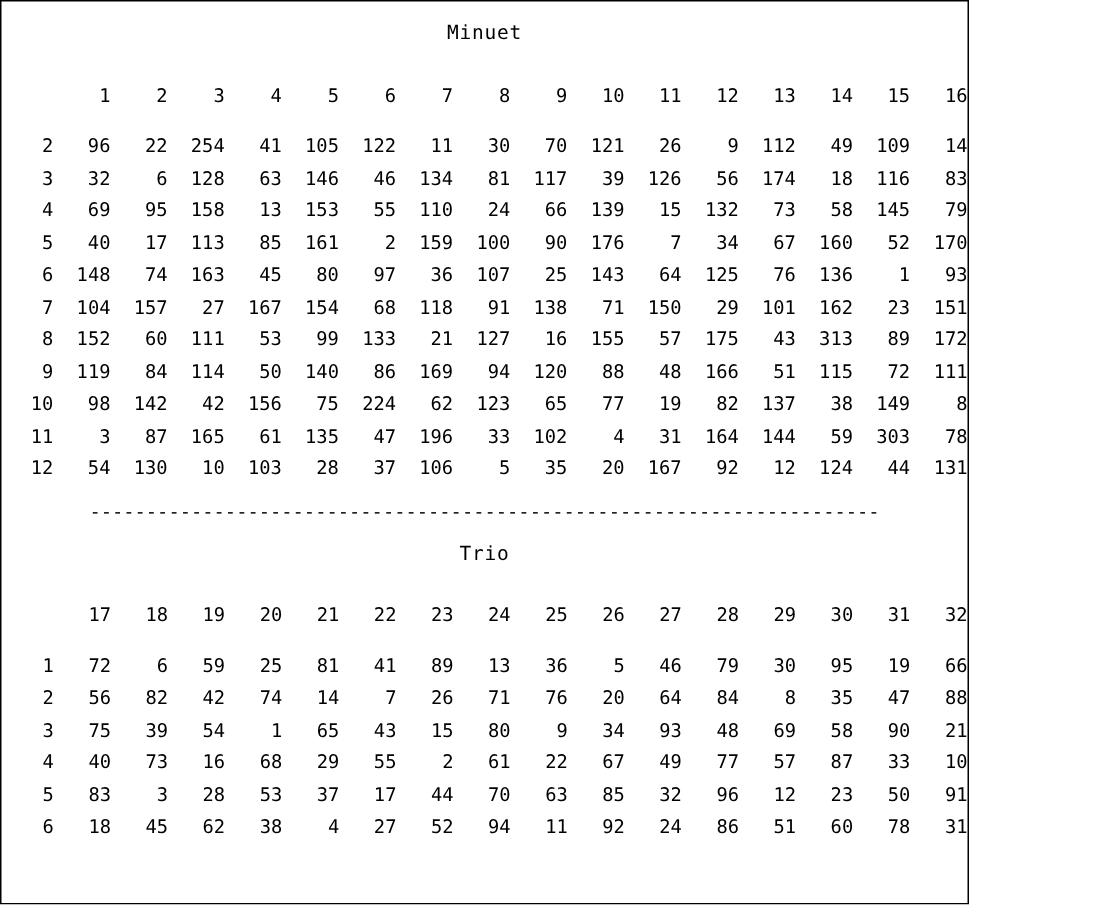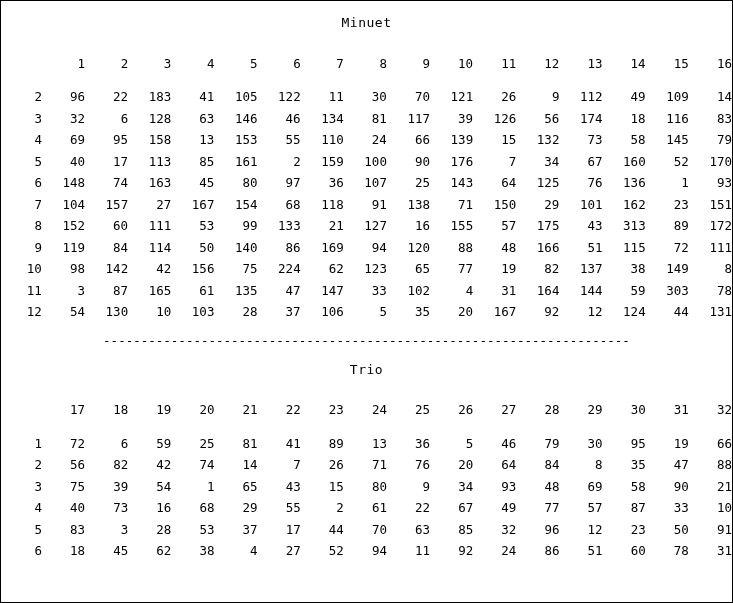--- a/index.html
+++ b/index.html
@@ -9,21 +9,21 @@
   }
   body {
     width: 733px;
     height: 603px;
     font-family: "DejaVu Sans Mono", "Liberation Mono", monospace;
     color: #000000;
     overflow: hidden;
   }
   .page {
     position: relative;
-    width: 733px;
+    width: 646px;
     height: 603px;
     box-sizing: border-box;
     border: 1px solid #000000;
     background: #ffffff;
     padding: 0;
   }
   .section {
     width: 100%;
   }
   .section-title {
@@ -115,21 +115,21 @@
           <th class="colhdr">14</th>
           <th class="colhdr">15</th>
           <th class="colhdr">16</th>
         </tr>
       </thead>
       <tbody>
           <tr>
             <td class="rowlabel">2</td>
             <td class="cell">96</td>
             <td class="cell">22</td>
-            <td class="cell">183</td>
+            <td class="cell">254</td>
             <td class="cell">41</td>
             <td class="cell">105</td>
             <td class="cell">122</td>
             <td class="cell">11</td>
             <td class="cell">30</td>
             <td class="cell">70</td>
             <td class="cell">121</td>
             <td class="cell">26</td>
             <td class="cell">9</td>
             <td class="cell">112</td>
@@ -290,21 +290,21 @@
             <td class="cell">8</td>
           </tr>
           <tr>
             <td class="rowlabel">11</td>
             <td class="cell">3</td>
             <td class="cell">87</td>
             <td class="cell">165</td>
             <td class="cell">61</td>
             <td class="cell">135</td>
             <td class="cell">47</td>
-            <td class="cell">147</td>
+            <td class="cell">196</td>
             <td class="cell">33</td>
             <td class="cell">102</td>
             <td class="cell">4</td>
             <td class="cell">31</td>
             <td class="cell">164</td>
             <td class="cell">144</td>
             <td class="cell">59</td>
             <td class="cell">303</td>
             <td class="cell">78</td>
           </tr>

